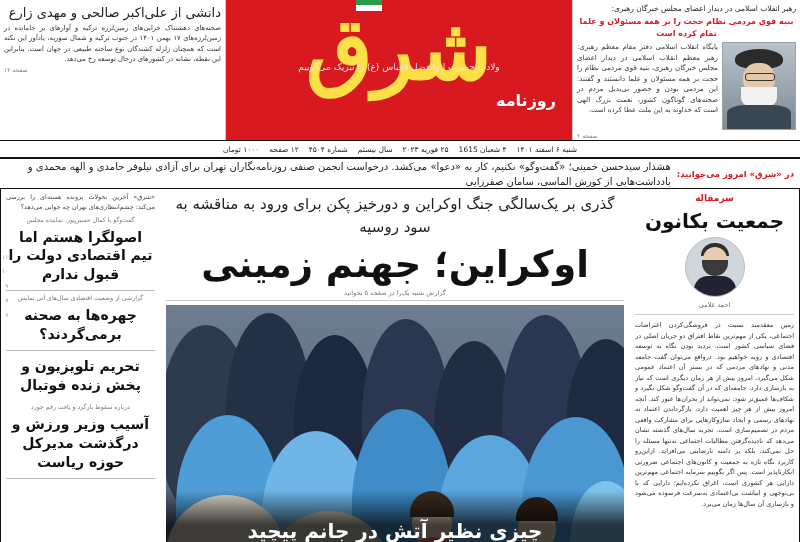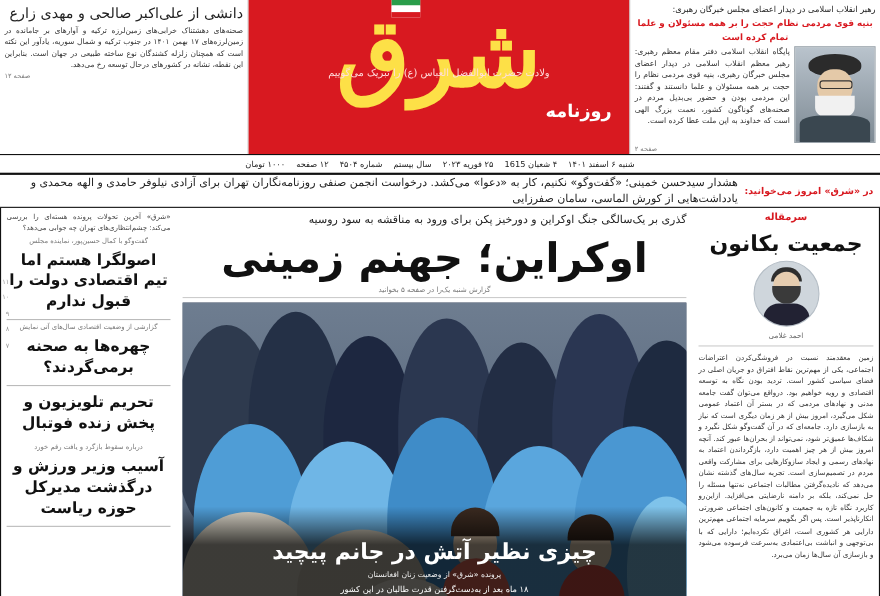--- a/index.html
+++ b/index.html
@@ -68,21 +68,21 @@
 
   
   .li-item{border-bottom:1px solid #bbb;padding:3px 0 6px;}
   .li-kicker{font-size:6.2px;color:#777;text-align:center;line-height:1.4;}
   .li-title{font-size:14px;font-weight:bold;line-height:1.35;text-align:center;color:#111;margin-top:3px;}
   .li-topnote{font-size:6.4px;color:#444;line-height:1.55;text-align:justify;}
 
   .pagemarks{position:absolute;left:2px;top:250px;font-size:6px;color:#999;line-height:2.4;}
 
   
-  .c-kicker{font-size:10px;color:#222;text-align:right;line-height:1.5;}
+  .c-kicker{font-size:15px;color:#222;text-align:center;line-height:1.5;}
   .c-headline{font-size:37px;font-weight:bold;color:#111;text-align:center;letter-spacing:-1px;margin:5px 0 3px;}
   .c-byline{font-size:6.5px;color:#777;text-align:center;border-bottom:1px solid #ccc;padding-bottom:3px;}
   .photo{position:relative;margin-top:4px;height:272px;overflow:hidden;background:#2a3a54;}
   .photo .caption-box{position:absolute;left:0;right:0;bottom:0;padding:4px 8px 6px;background:linear-gradient(transparent,rgba(0,0,0,.72) 40%);}
   .cap-title{font-size:20px;font-weight:bold;color:#fff;text-align:center;line-height:1.3;margin-top:24px;}
   .cap-sub{font-size:7px;color:#eee;text-align:center;margin-top:3px;line-height:1.5;}
   .cap-sub2{font-size:7.5px;color:#fff;text-align:center;margin-top:2px;line-height:1.5;}
 
   
   .r-title{font-size:9px;color:#d81920;font-weight:bold;text-align:center;}

